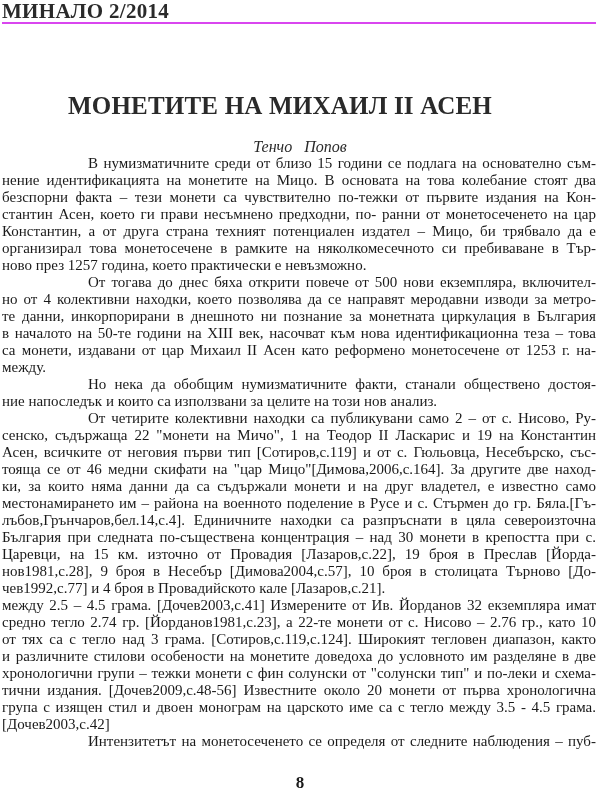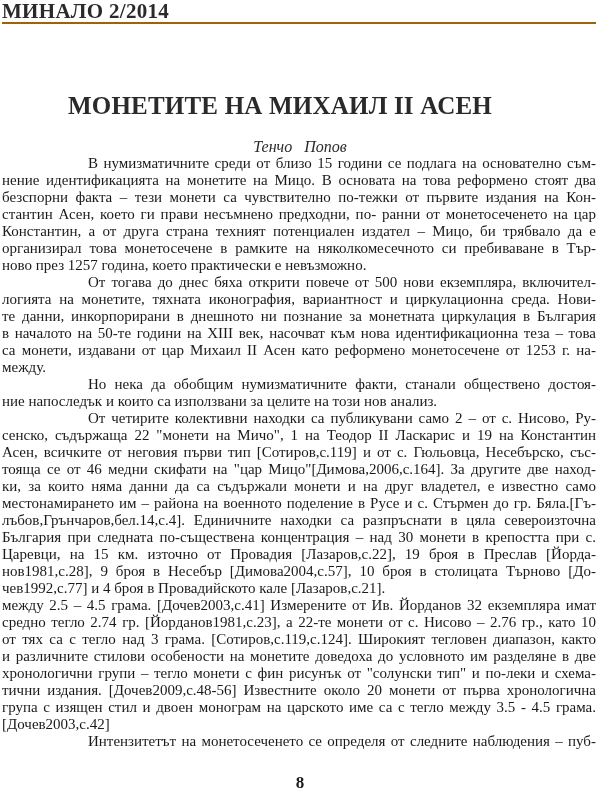--- a/index.html
+++ b/index.html
@@ -1,17 +1,17 @@
 <!DOCTYPE html>
 <html><head>
 <meta charset="utf-8">
 <style>
   html, body { margin: 0; padding: 0; background: #ffffff; }
   body { width: 600px; height: 800px; overflow: hidden; position: relative; font-family: "Liberation Serif", "DejaVu Serif", serif; color: #1a1a1a; }
-  .header { position: absolute; left: 2px; right: 4px; top: 0; height: 22px; display: flex; justify-content: space-between; align-items: flex-end; border-bottom: 2px solid #a16207; }
+  .header { position: absolute; left: 2px; right: 4px; top: 0; height: 22px; display: flex; justify-content: space-between; align-items: flex-end; border-bottom: 2px solid #d946ef; }
   .header span { font-weight: bold; font-size: 21px; line-height: 20px; letter-spacing: 0.3px; color: #2a2a2a; padding-bottom: 1px; }
   .title { position: absolute; top: 92px; left: 0; width: 560px; text-align: center; font-size: 25px; font-weight: bold; letter-spacing: 0.2px; color: #2a2a2a; }
   .author { position: absolute; top: 138px; left: 0; width: 600px; text-align: center; font-size: 16px; font-style: italic; color: #2a2a2a; word-spacing: 8px; }
   .body { position: absolute; top: 155px; left: 2px; width: 594px; font-size: 15px; line-height: 17px; }
   .line { display: block; text-align: justify; text-align-last: justify; white-space: nowrap; height: 17px; overflow: visible; }
   .line.last { text-align-last: left; }
   .line.indent { padding-left: 86px; }
   .pagenum { position: absolute; top: 773px; left: 0; width: 600px; text-align: center; font-size: 17px; font-weight: bold; }
 </style>
 </head>
@@ -19,28 +19,28 @@
 
 <div class="header">
   <span>МИНАЛО  2/2014</span>
 </div>
 
 <div class="title">МОНЕТИТЕ НА МИХАИЛ II АСЕН</div>
 <div class="author">Тенчо Попов</div>
 
 <div class="body">
   <span class="line indent">В нумизматичните среди от близо 15 години се подлага на основателно съм-</span>
-  <span class="line">нение идентификацията на монетите на Мицо. В основата на това реформено стоят два</span>
+  <span class="line">нение идентификацията на монетите на Мицо. В основата на това колебание стоят два</span>
   <span class="line">безспорни факта – тези монети са чувствително по-тежки от първите издания на Кон-</span>
   <span class="line">стантин Асен, което ги прави несъмнено предходни, по- ранни от монетосеченето на цар</span>
   <span class="line">Константин, а от друга страна техният потенциален издател – Мицо, би трябвало да е</span>
   <span class="line">организирал това монетосечене в рамките на няколкомесечното си пребиваване в Тър-</span>
   <span class="line last">ново през 1257 година, което практически е невъзможно.</span>
   <span class="line indent">От тогава до днес бяха открити повече от 500 нови екземпляра, включител-</span>
-  <span class="line">логията на монетите, тяхната иконография, вариантност и циркулационна среда. Нови-</span>
+  <span class="line">но от 4 колективни находки, което позволява да се направят меродавни изводи за метро-</span>
   <span class="line">те данни, инкорпорирани в днешното ни познание за монетната циркулация в България</span>
   <span class="line">в началото на 50-те години на XIII век, насочват към нова идентификационна теза – това</span>
   <span class="line">са монети, издавани от цар Михаил II Асен като реформено монетосечене от 1253 г. на-</span>
   <span class="line last">между.</span>
   <span class="line indent">Но нека да обобщим нумизматичните факти, станали обществено достоя-</span>
   <span class="line last">ние напоследък и които са използвани за целите на този нов анализ.</span>
   <span class="line indent">От четирите колективни находки са публикувани само 2 – от с. Нисово, Ру-</span>
   <span class="line">сенско, съдържаща 22 "монети на Мичо", 1 на Теодор II Ласкарис и 19 на Константин</span>
   <span class="line">Асен, всичките от неговия първи тип [Сотиров,с.119] и от с. Гюльовца, Несебърско, със-</span>
   <span class="line">тояща се от 46 медни скифати на "цар Мицо"[Димова,2006,с.164]. За другите две наход-</span>
@@ -48,20 +48,20 @@
   <span class="line">местонамирането им – района на военното поделение в Русе и с. Стърмен до гр. Бяла.[Гъ-</span>
   <span class="line">лъбов,Грънчаров,бел.14,с.4]. Единичните находки са разпръснати в цяла североизточна</span>
   <span class="line">България при следната по-съществена концентрация – над 30 монети в крепостта при с.</span>
   <span class="line">Царевци, на 15 км. източно от Провадия [Лазаров,с.22], 19 броя в Преслав [Йорда-</span>
   <span class="line">нов1981,с.28], 9 броя в Несебър [Димова2004,с.57], 10 броя в столицата Търново [До-</span>
   <span class="line last">чев1992,с.77] и 4 броя в Провадийското кале [Лазаров,с.21].</span>
   <span class="line">между 2.5 – 4.5 грама. [Дочев2003,с.41] Измерените от Ив. Йорданов 32 екземпляра имат</span>
   <span class="line">средно тегло 2.74 гр. [Йорданов1981,с.23], а 22-те монети от с. Нисово – 2.76 гр., като 10</span>
   <span class="line">от тях са с тегло над 3 грама. [Сотиров,с.119,с.124]. Широкият тегловен диапазон, както</span>
   <span class="line">и различните стилови особености на монетите доведоха до условното им разделяне в две</span>
-  <span class="line">хронологични групи – тегло монети с фин рисунък от "солунски тип" и по-леки и схема-</span>
+  <span class="line">хронологични групи – тежки монети с фин солунски от "солунски тип" и по-леки и схема-</span>
   <span class="line">тични издания. [Дочев2009,с.48-56] Известните около 20 монети от първа хронологична</span>
   <span class="line">група с изящен стил и двоен монограм на царското име са с тегло между 3.5 - 4.5 грама.</span>
   <span class="line last">[Дочев2003,с.42]</span>
   <span class="line indent">Интензитетът на  монетосеченето се определя от следните наблюдения – пуб-</span>
 </div>
 
 <div class="pagenum">8</div>
 
 </body></html>

